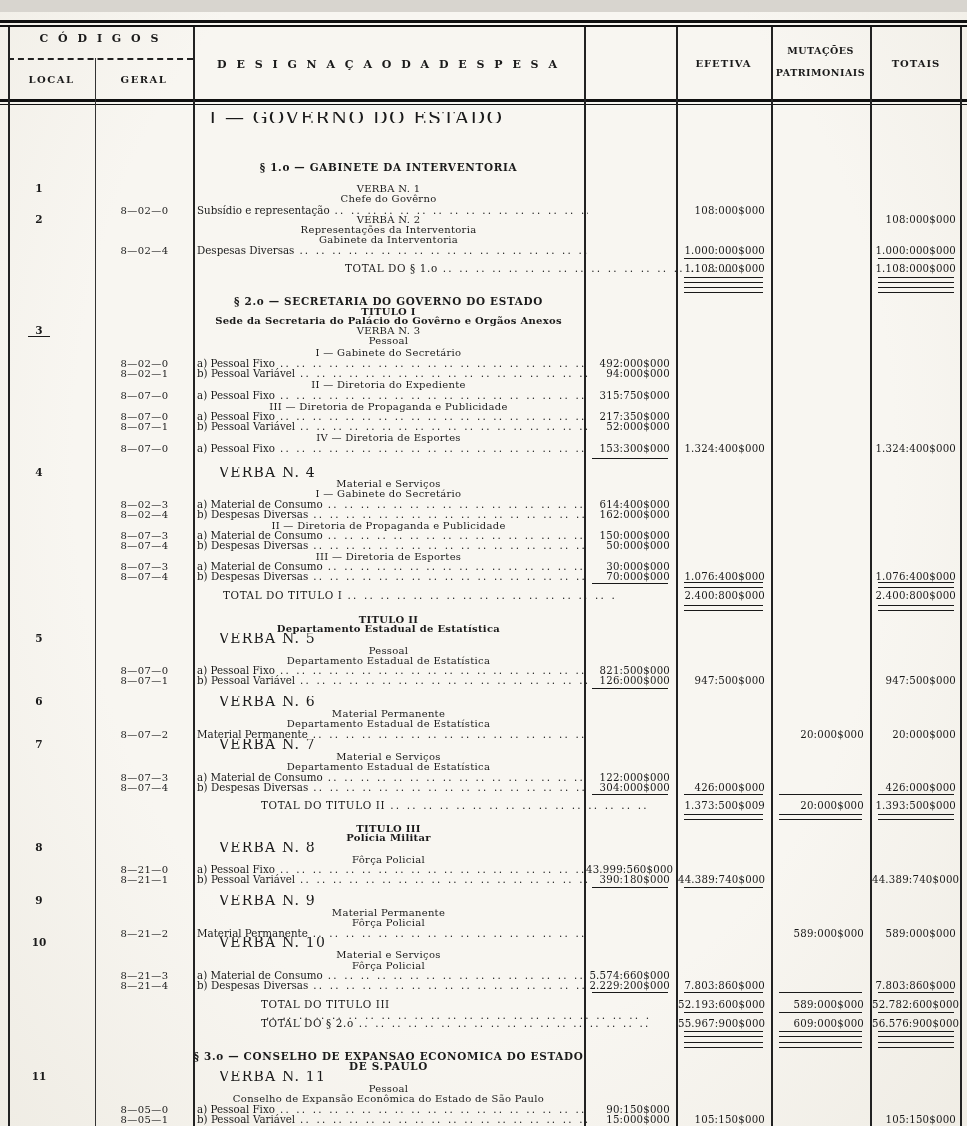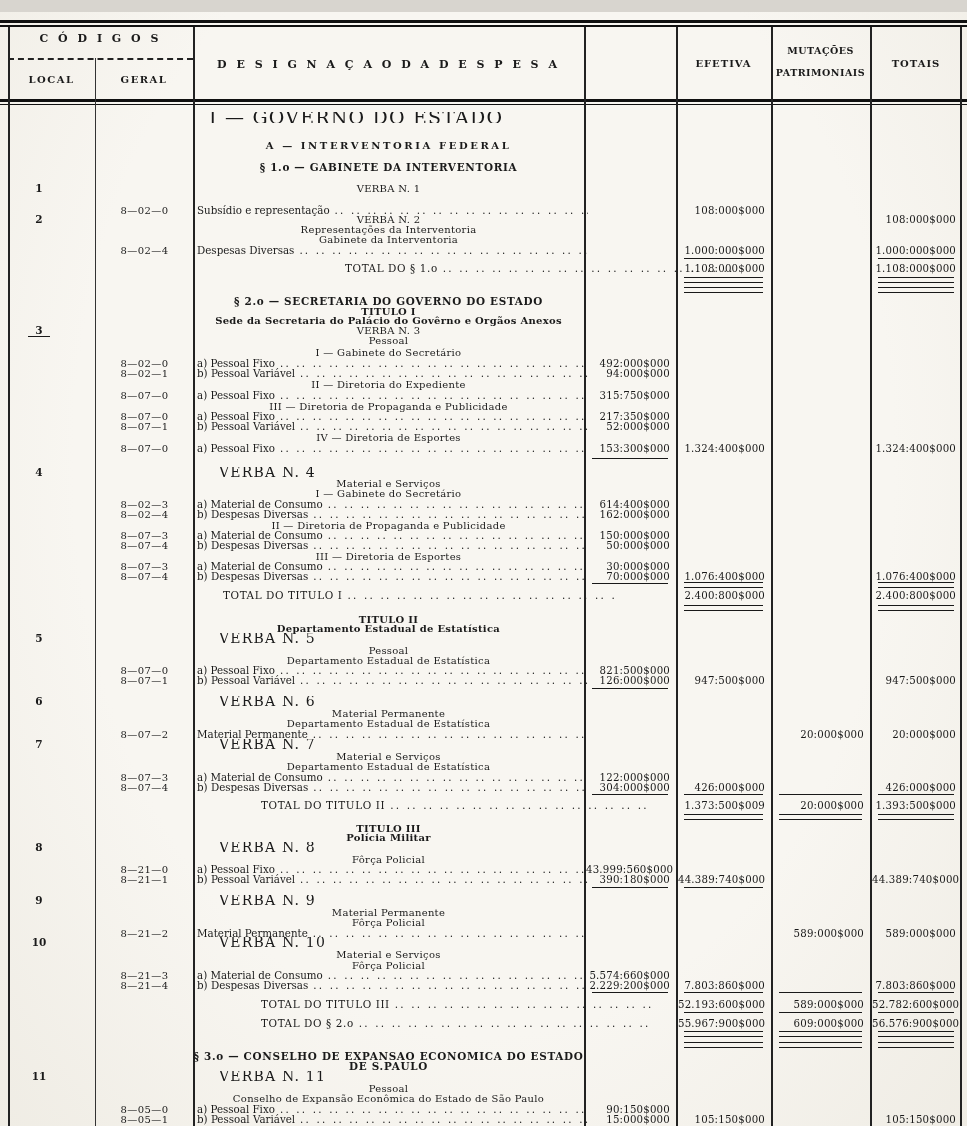--- a/index.html
+++ b/index.html
@@ -68,34 +68,34 @@
   <div class="hdr-label sm" style="left:676px;top:46px;width:95px;">EFETIVA</div>
   <div class="hdr-label xs" style="left:771px;top:33px;width:99px;">MUTAÇÕES</div>
   <div class="hdr-label xs" style="left:771px;top:55px;width:99px;">PATRIMONIAIS</div>
   <div class="hdr-label sm" style="left:870px;top:46px;width:92px;">TOTAIS</div>
 
 <div class="row t-h1" style="top: 100px;">
       <div class="dg">
         <span>I — GOVÊRNO DO ESTADO</span>
       </div>
     </div>
-    <div class="row t-h2" style="top: 128px;">
-      <div class="dg">
-        <span>A — INTERVENTORIA FEDERAL</span>
-      </div>
-    </div>
     <div class="row t-hb" style="top: 150px;">
       <div class="dg">
         <span>§ 1.o — GABINETE DA INTERVENTORIA</span>
       </div>
     </div>
     <div class="row t-c" style="top: 171px;">
       <span class="lc">1</span>
       <div class="dg">
         <span>VERBA N. 1</span>
+      </div>
+    </div>
+    <div class="row t-c" style="top: 181px;">
+      <div class="dg">
+        <span>Chefe do Govêrno</span>
       </div>
     </div>
     <div class="row t-e" style="top: 193px;">
       <span class="gc">8—02—0</span>
       <div class="dg">
         <span>Subsídio e representação</span>
         <span class="leader">.. .. .. .. .. .. .. .. .. .. .. .. .. .. .. .. .. .. .. .. .. .. .. .. .. .. .. .. .. .. .. .. .. .. .. .. .. .. .. .. </span>
       </div>
       <div class="cv" style="left: 678px; width: 87px;">108:000$000</div>
     </div>
@@ -543,21 +543,21 @@
       </div>
       <div class="cv" style="left: 586px; width: 84px;">2.229:200$000</div>
       <div class="cv" style="left: 678px; width: 87px;">7.803:860$000</div>
       <div class="cv" style="left: 872px; width: 84px;">7.803:860$000</div>
     </div>
     <div class="rule" style="left: 592px; top: 980px; width: 76px;"></div>
     <div class="rule" style="left: 684px; top: 980px; width: 79px;"></div>
     <div class="rule" style="left: 779px; top: 980px; width: 83px;"></div>
     <div class="rule" style="left: 878px; top: 980px; width: 76px;"></div>
     <div class="row t-tot" style="top: 987px;">
-      <div class="dg" style="padding-left: 68px;">
+      <div class="dg" style="padding-left: 68px; flex-direction: column;">
         <span>TOTAL DO TITULO III</span>
         <span class="leader">.. .. .. .. .. .. .. .. .. .. .. .. .. .. .. .. .. .. .. .. .. .. .. .. .. .. .. .. .. .. .. .. .. .. .. .. .. .. .. .. </span>
       </div>
       <div class="cv" style="left: 678px; width: 87px;">52.193:600$000</div>
       <div class="cv" style="left: 773px; width: 91px;">589:000$000</div>
       <div class="cv" style="left: 872px; width: 64px;">52.782:600$000</div>
     </div>
     <div class="rule" style="left: 684px; top: 1000px; width: 79px;"></div>
     <div class="rule" style="left: 779px; top: 1000px; width: 83px;"></div>
     <div class="rule" style="left: 878px; top: 1000px; width: 76px;"></div>

